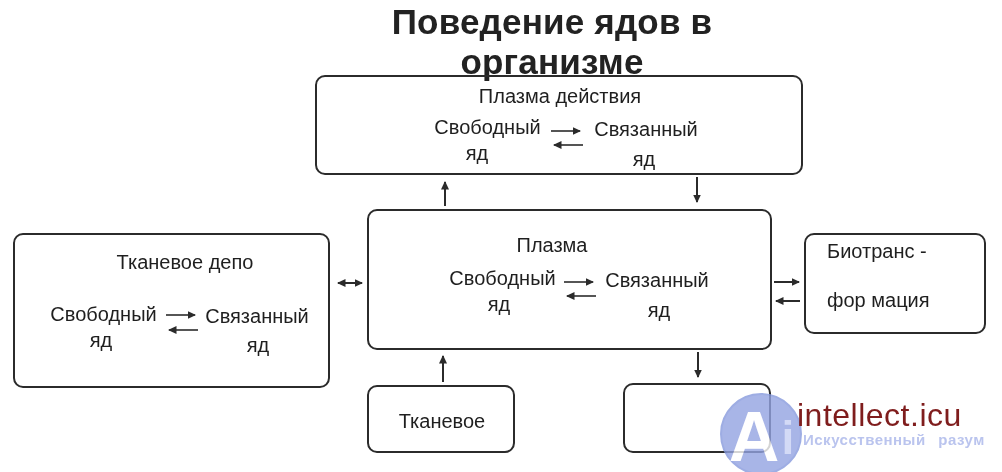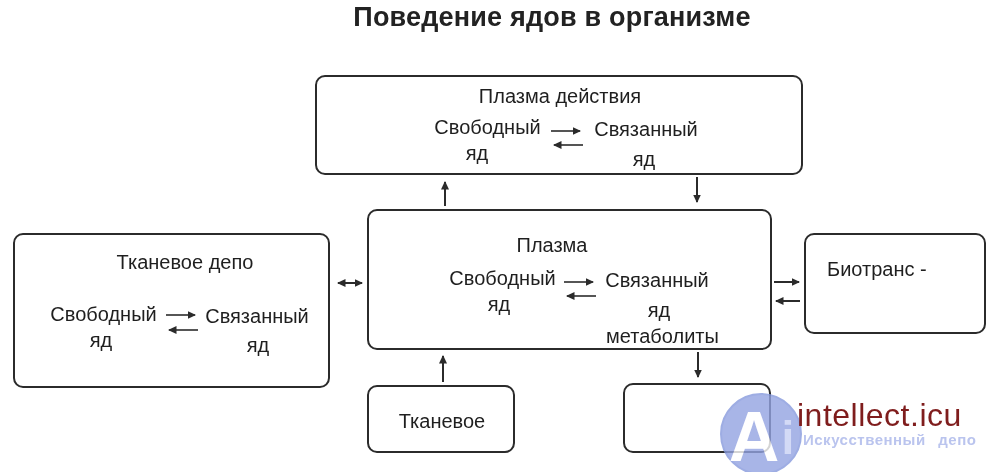--- a/index.html
+++ b/index.html
@@ -2,21 +2,21 @@
 <html><head>
 <meta charset="utf-8">
 <style>
   html,body { margin:0; padding:0; background:#ffffff; }
   .canvas {
     position:relative; width:1002px; height:472px; background:#ffffff;
     font-family:"Liberation Sans", sans-serif; color:#1f1f1f; overflow:hidden;
   }
   .title {
     position:absolute; left:302px; top:2px; width:500px; margin:0;
-    font-size:27px; font-weight:bold; text-align:center; color:#222222;
+    font-size:35px; font-weight:bold; text-align:center; color:#222222;
     letter-spacing:0.2px;
   }
   .box {
     position:absolute; border:2px solid #2b2b2b; border-radius:10px;
     background:transparent; box-sizing:border-box;
   }
   .t {
     position:absolute; font-size:20px; line-height:1.1; white-space:nowrap;
     color:#1f1f1f;
   }
@@ -90,35 +90,35 @@
   <div class="t tc" style="left:425px; top:116px; width:125px;">Свободный</div>
   <div class="t tc" style="left:447px; top:142px; width:60px;">яд</div>
   <div class="t tc" style="left:586px; top:118px; width:120px;">Связанный</div>
   <div class="t tc" style="left:614px; top:148px; width:60px;">яд</div>
 
   <div class="t tc" style="left:452px; top:234px; width:200px;">Плазма</div>
   <div class="t tc" style="left:440px; top:267px; width:125px;">Свободный</div>
   <div class="t tc" style="left:469px; top:293px; width:60px;">яд</div>
   <div class="t tc" style="left:597px; top:269px; width:120px;">Связанный</div>
   <div class="t tc" style="left:629px; top:299px; width:60px;">яд</div>
-  <div class="t tc" style="left:600px; top:325px; width:125px;">метаболиты</div>
 
   <div class="t tc" style="left:70px; top:251px; width:230px;">Тканевое депо</div>
   <div class="t tc" style="left:41px; top:303px; width:125px;">Свободный</div>
   <div class="t tc" style="left:71px; top:329px; width:60px;">яд</div>
   <div class="t tc" style="left:197px; top:305px; width:120px;">Связанный</div>
   <div class="t tc" style="left:228px; top:334px; width:60px;">яд</div>
 
-  <div class="t" style="left:827px; top:258px;">Биотранс -</div>
+  <div class="t" style="left:827px; top:240px;">Биотранс -</div>
+  <div class="t" style="left:827px; top:289px;">фор мация</div>
 
   <div class="t tc" style="left:381px; top:410px; width:122px;">Тканевое</div>
 
   <svg class="layer" style="left:712px; top:386px;" width="110" height="90" viewBox="0 0 110 90">
     <g opacity="0.8">
       <circle cx="49" cy="48" r="40" fill="#93a3e2" stroke="#8699dd" stroke-width="2"></circle>
       <text x="42" y="75" font-size="70" font-weight="bold" fill="#ffffff" text-anchor="middle" font-family="Liberation Sans, sans-serif">A</text>
       <text x="76" y="68" font-size="46" font-weight="bold" fill="#c9d1f4" text-anchor="middle" font-family="Liberation Sans, sans-serif">i</text>
     </g>
   </svg>
   <div class="wm-site">intellect.icu</div>
-  <div class="wm-tagline">Искусственный депо</div>
+  <div class="wm-tagline">Искусственный разум</div>
 
 </div>
 
 </body></html>

